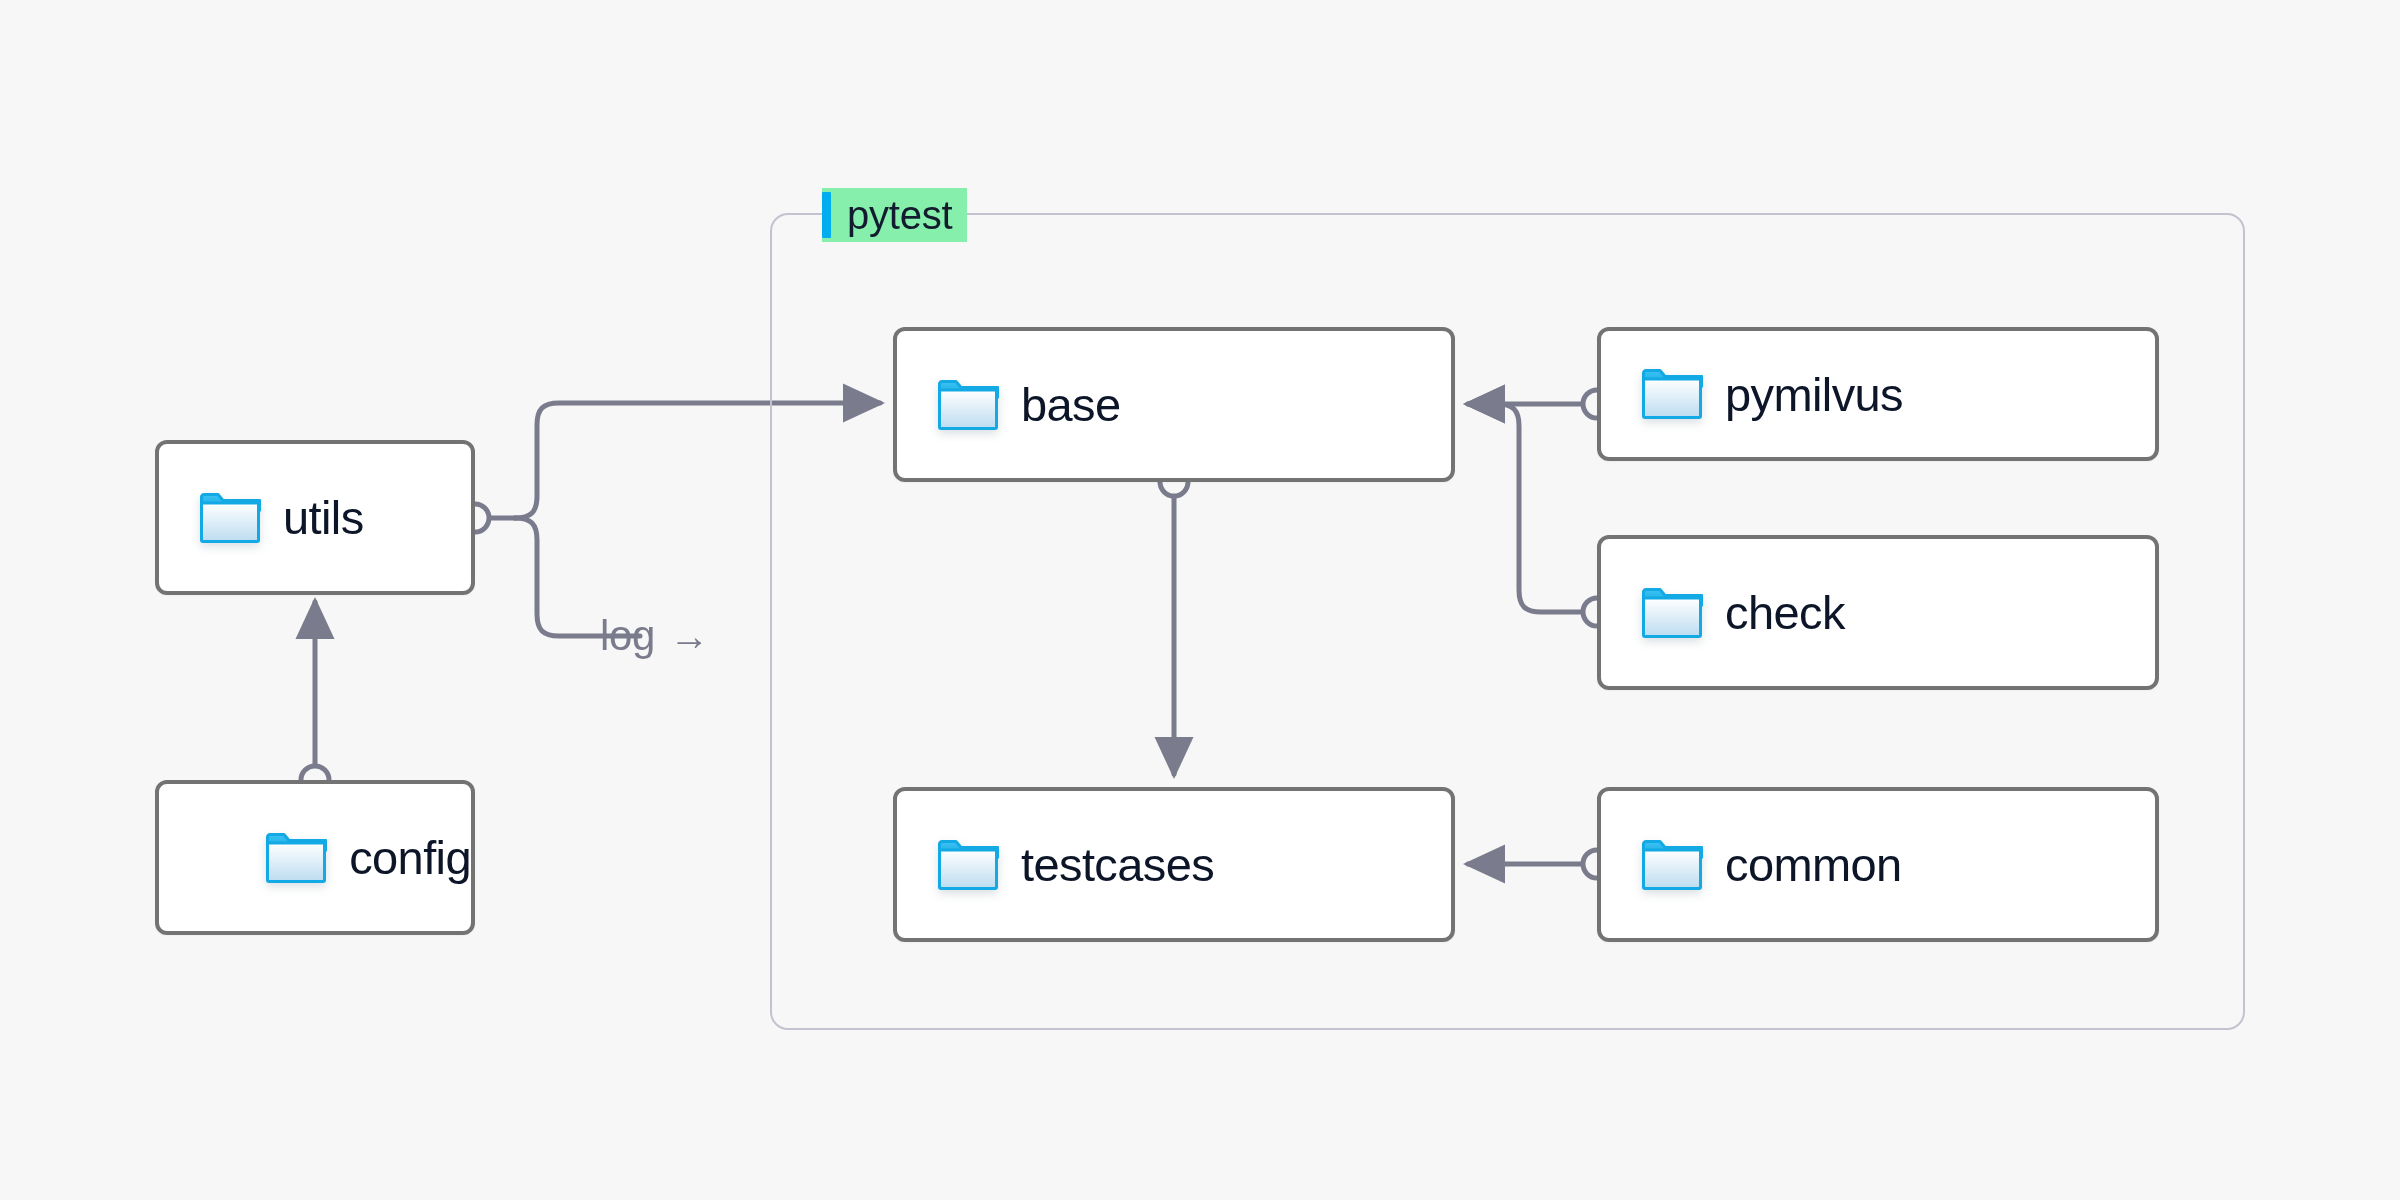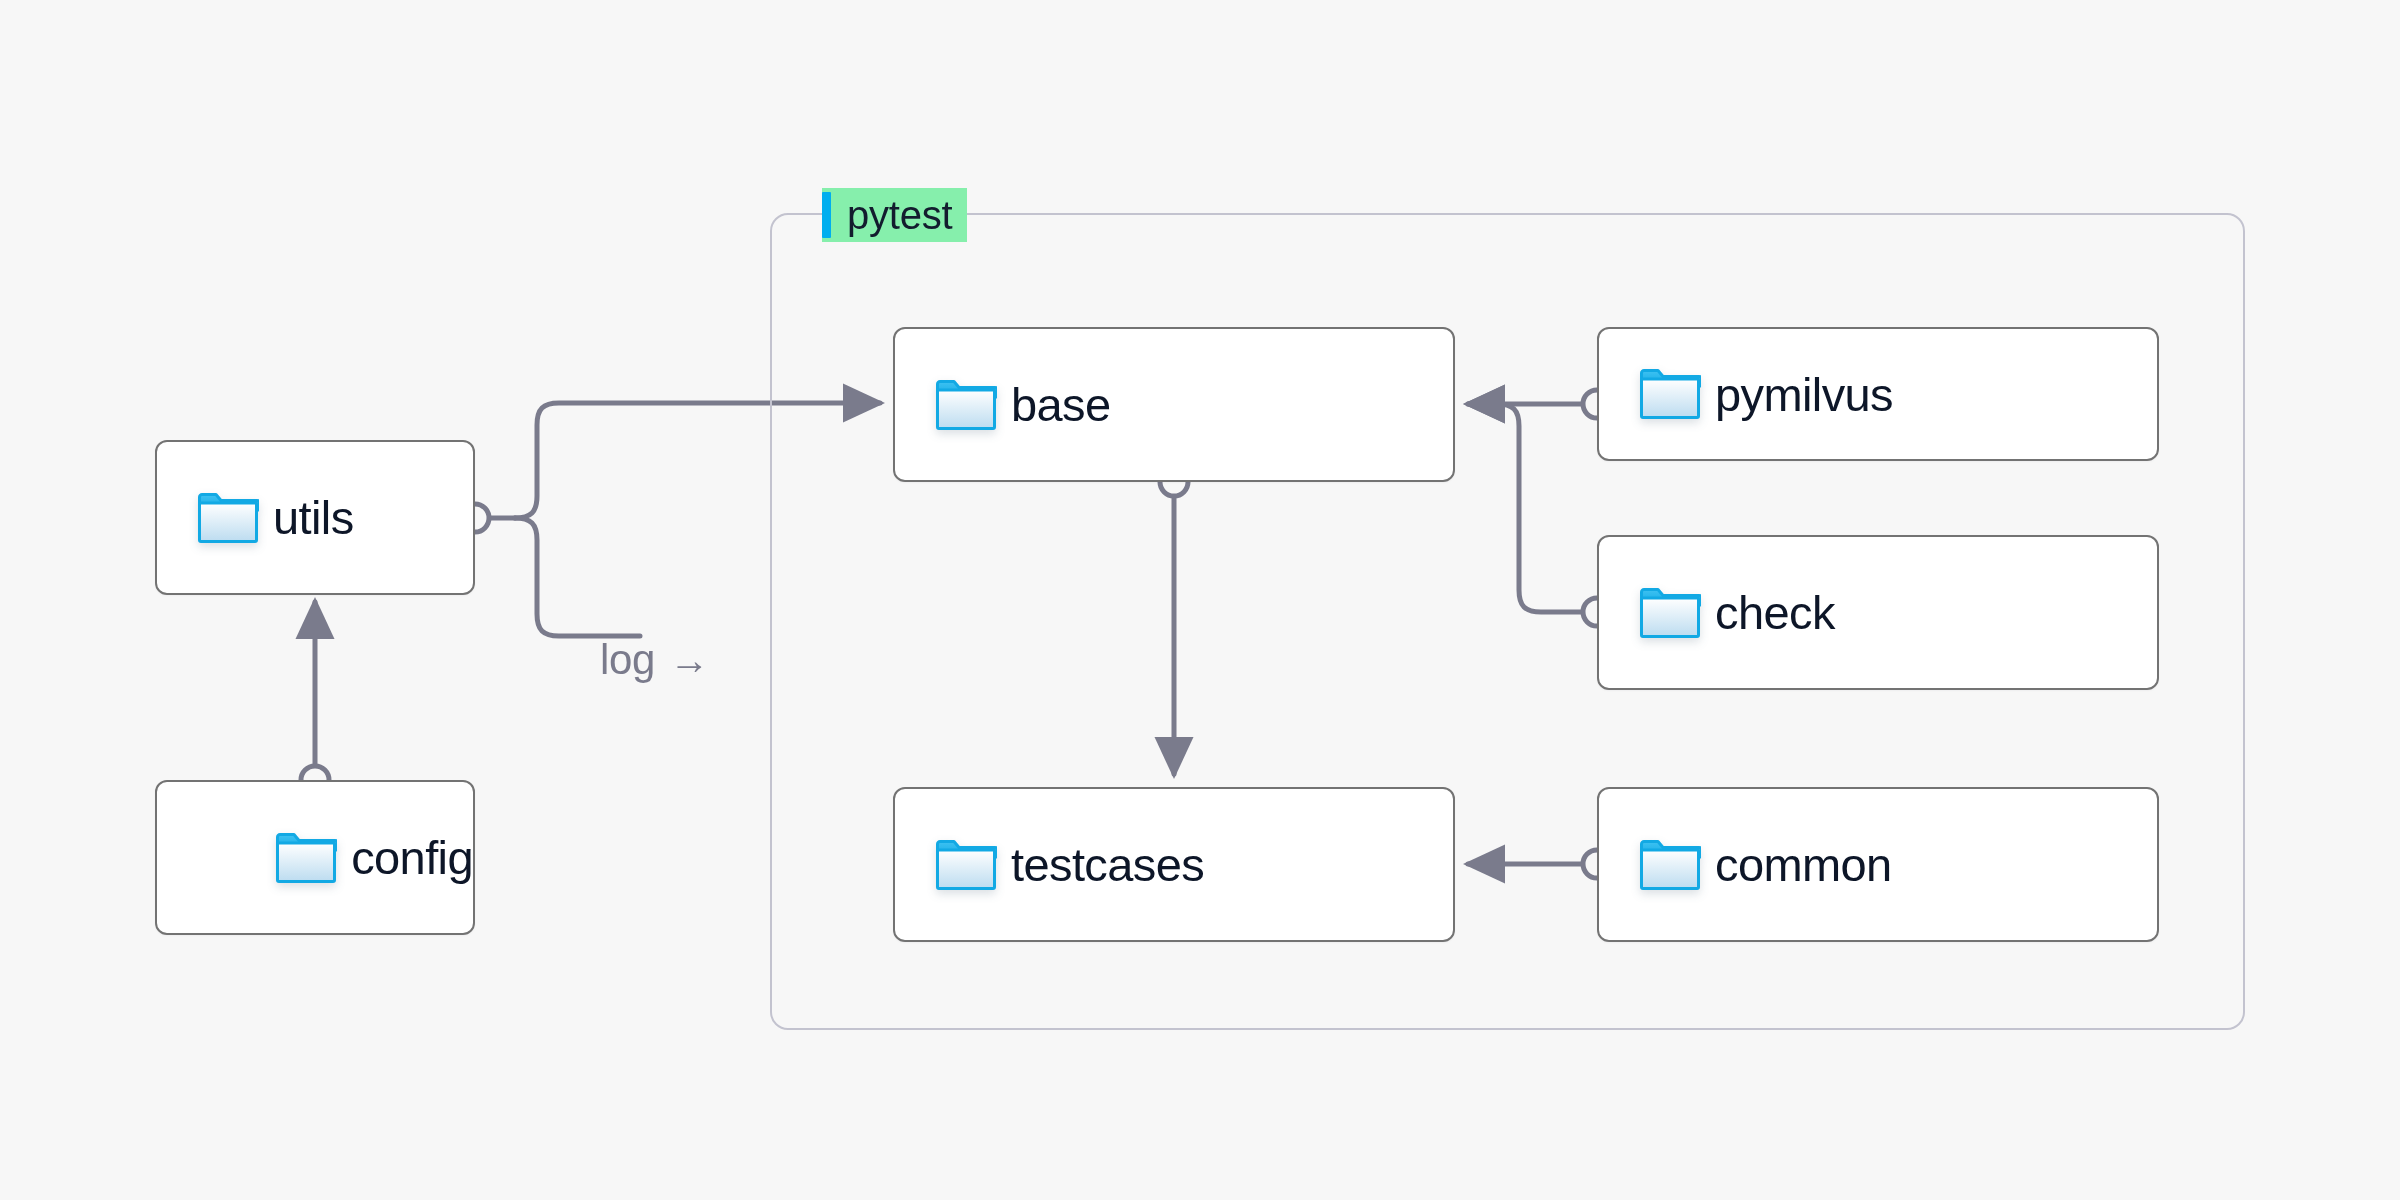--- a/index.html
+++ b/index.html
@@ -55,25 +55,25 @@
     font-size: 40px;
     color: #131c2e;
     letter-spacing: -0.2px;
     white-space: nowrap;
   }
   
   .node {
     position: absolute;
     box-sizing: border-box;
     background: #ffffff;
-    border: 2px solid #737373;
+    border: 4px solid #737373;
     border-radius: 12px;
     display: flex;
     align-items: center;
-    gap: 14px;
+    gap: 22px;
     padding-left: 40px;
     box-shadow: 0 1px 2px rgba(20,24,40,0.04);
   }
   .node-label {
     font-size: 47px;
     color: #0d1628;
     letter-spacing: -0.6px;
     white-space: nowrap;
     line-height: 1;
   }
@@ -220,18 +220,18 @@
   <div class="node" style="left:1597px; top:787px; width:562px; height:155px;">
     <span class="folder-icon">
       <svg viewBox="0 0 62 52" width="62" height="52">
         <path d="M2.5,12 L2.5,5 a2.5,2.5 0 0 1 2.5,-2.5 h14 l5,6 h36 a2.5,2.5 0 0 1 2.5,2.5 v7 z" fill="url(#folderTabGrad)" stroke="#12a9e4" stroke-width="3" stroke-linejoin="round"></path>
         <rect x="2.5" y="11" width="57" height="38.5" rx="1.5" fill="url(#folderGrad)" stroke="#12a9e4" stroke-width="3"></rect>
       </svg>
     </span>
     <span class="node-label">common</span>
   </div>
 
-  <div class="edge-label" style="left:600px; top:636px;align-items:center;">
+  <div class="edge-label" style="left:600px; top:612px;align-items:center;">
     <span>log</span>
     <span class="edge-label-arrow">→</span>
   </div>
 
 </div>
 
 </body></html>

